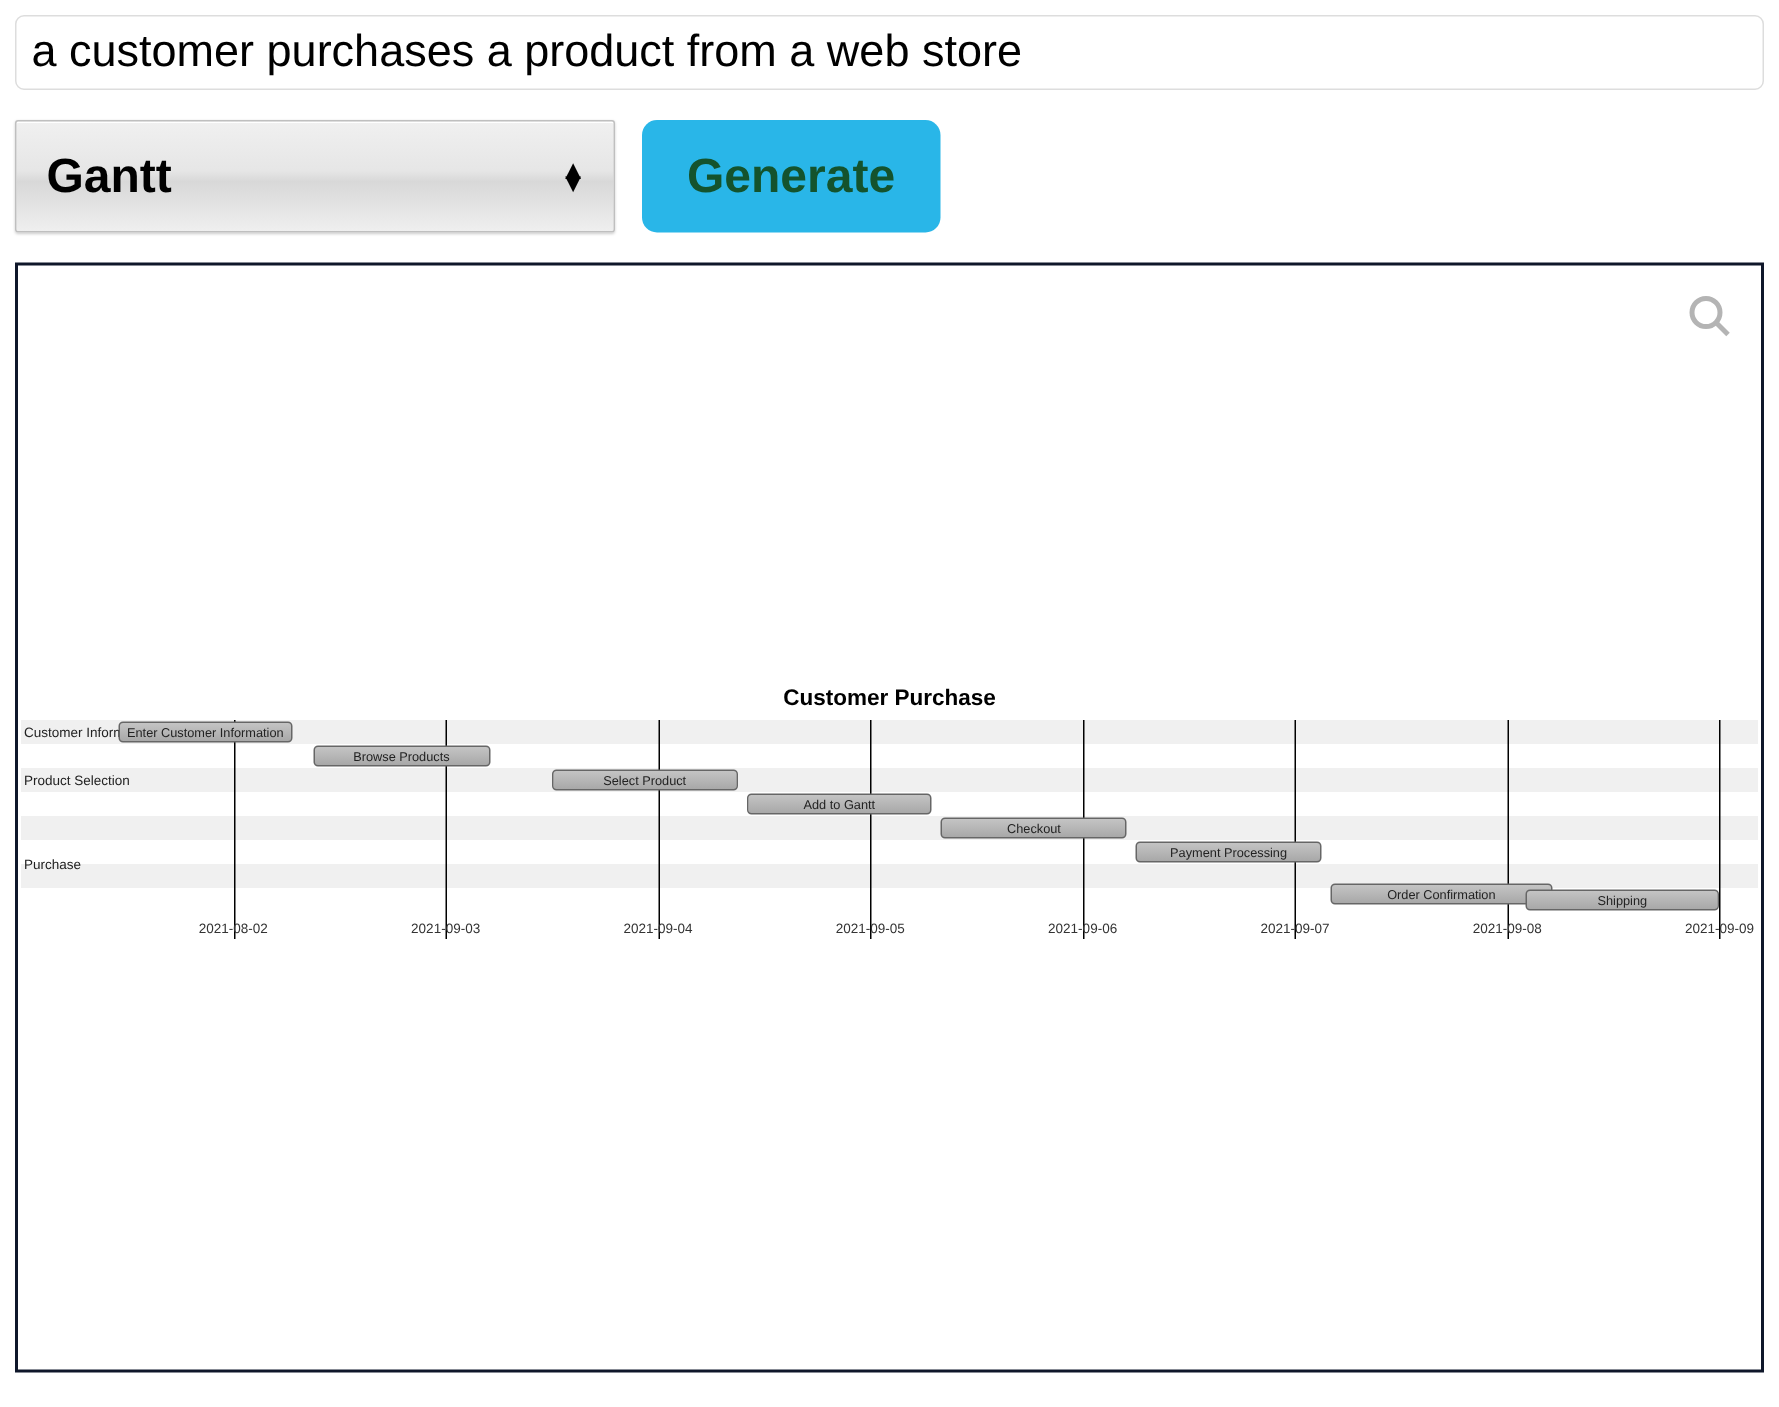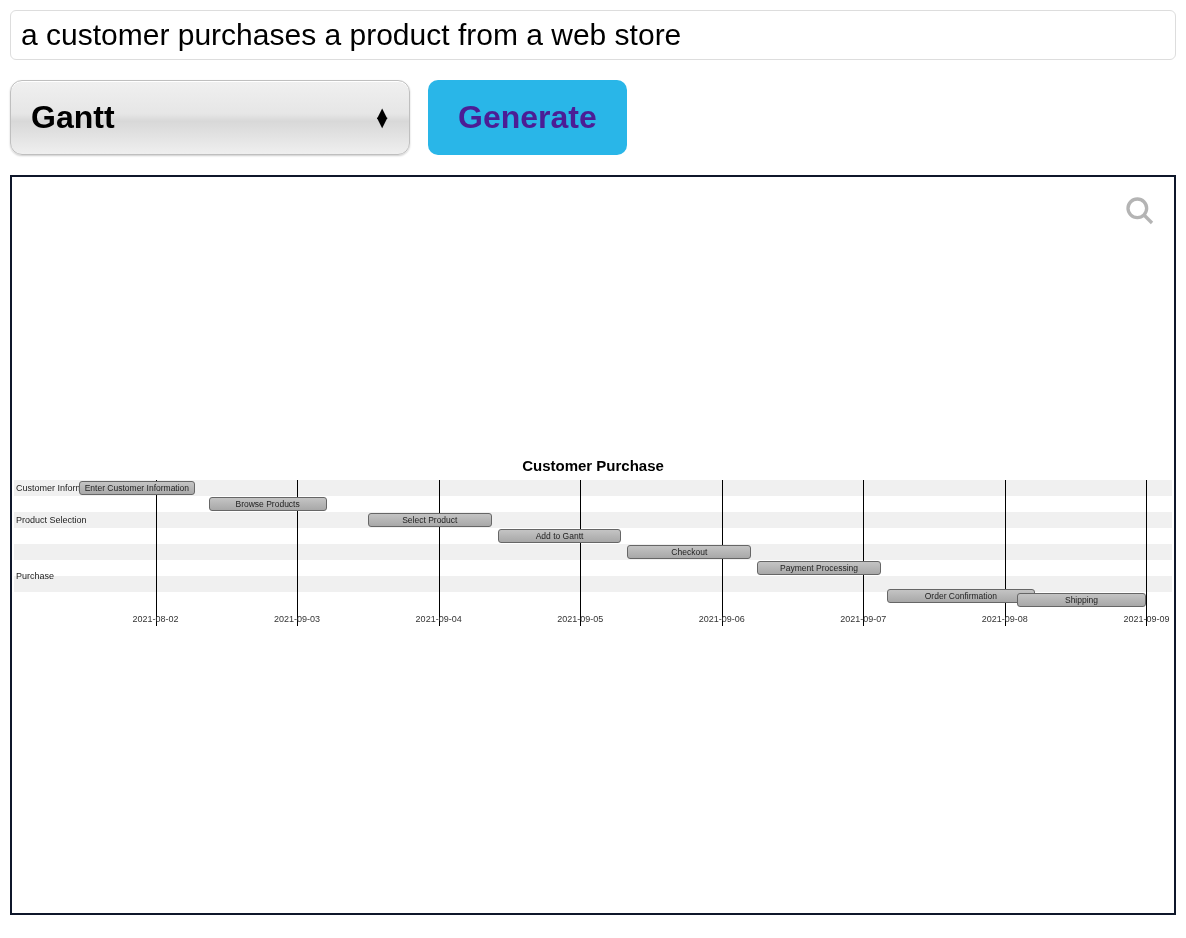--- a/index.html
+++ b/index.html
@@ -23,21 +23,21 @@
     display: flex;
     gap: 18px;
     margin-top: 20px;
     align-items: center;
   }
   .type-select {
     position: relative;
     width: 400px;
     height: 75px;
     border: 1px solid #bfbfbf;
-    border-radius: 12px;
+    border-radius: 2px;
     background: linear-gradient(#f0f0f0, #e6e6e6 45%, #d8d8d8 55%, #efefef);
     display: flex;
     align-items: center;
     padding: 0 20px;
     font-size: 32px;
     font-weight: 600;
     box-shadow: 0 1px 2px rgba(0,0,0,0.2), inset 0 1px 0 #fff;
     cursor: pointer;
   }
   .type-select .arrows {
@@ -49,21 +49,21 @@
     flex-direction: column;
     line-height: 0.5;
     font-size: 18px;
   }
   .gen-btn {
     height: 75px;
     padding: 3px 30px;
     border: none;
     border-radius: 10px;
     background: #29b6e8;
-    color: #4c1d95;
+    color: #14532d;
     font-size: 32px;
     font-weight: 600;
     cursor: pointer;
   }
   .chart-frame {
     margin-top: 20px;
     width: 100%;
     height: 740px;
     border: 2px solid #0f172a;
     position: relative;

